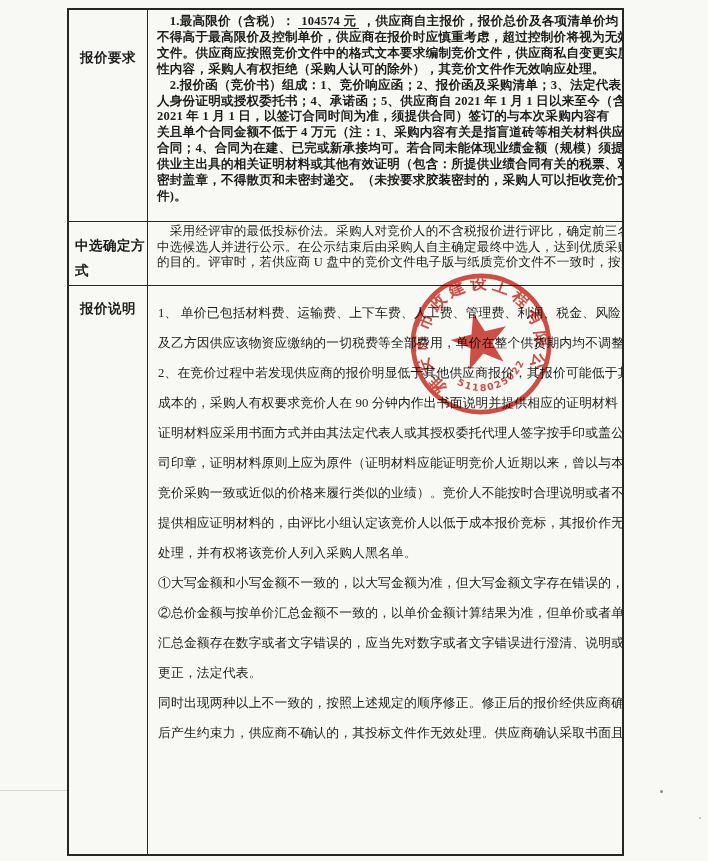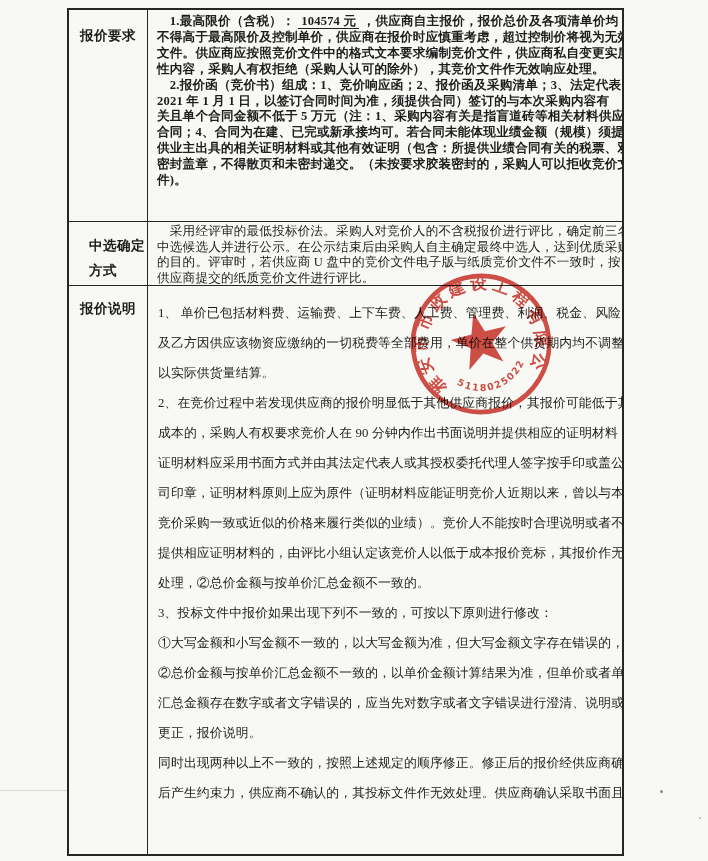--- a/index.html
+++ b/index.html
@@ -15,22 +15,22 @@
     display:flex; flex-direction:column; overflow:hidden;
   }
   .t-row{display:flex; box-sizing:border-box; border-bottom:1.5px solid #262626; overflow:hidden;}
   .t-row:last-child{border-bottom:none; flex:1;}
   .row-quote-req{height:212px;}
   .row-method{height:64px;}
   .label-cell{
     width:79px; box-sizing:border-box; border-right:1.5px solid #262626;
     font-weight:700; font-size:13.5px; letter-spacing:.5px; flex-shrink:0;
   }
-  .label-center{text-align:center; padding-top:17px;}
-  .label-wrap{padding:11px 2px 0 20px; word-break:break-all; line-height:25px; text-align:left;}
+  .label-center{text-align:center; padding-top:39px;}
+  .label-wrap{padding:11px 2px 0 6px; word-break:break-all; line-height:25px; text-align:left;}
   .label-top{text-align:center; padding-top:14px;}
   .content-cell{flex:1; box-sizing:border-box; overflow:hidden;}
   .cc-1{padding:4px 4px 0 9px; font-size:12.6px; line-height:15.9px; font-weight:600; letter-spacing:.2px;}
   .cc-2{padding:2px 5px 0 9px; font-size:12.6px; line-height:15.5px; letter-spacing:.2px;}
   .cc-3{padding:12px 5px 0 10px; font-size:12.8px; line-height:30px; letter-spacing:.15px;}
   .tl{white-space:nowrap;}
   .useg{border-bottom:1px solid #222; padding:0 3px;}
   .seal{position:absolute; left:371px; top:234px; mix-blend-mode:multiply; opacity:.88; pointer-events:none;}
   .artifact-line{position:absolute; left:0; top:790px; width:67px; height:1px; background:#d9d9d4;}
   .speck{position:absolute; left:660px; top:790px; width:3px; height:3px; background:#8b8b86; border-radius:50%;}
@@ -44,57 +44,55 @@
   <div class="doc-table">
 
     <div class="t-row row-quote-req">
       <div class="label-cell label-center">报价要求</div>
       <div class="content-cell cc-1">
           <div class="tl"><span>　1.最高限价（含税）： </span><span class="useg">104574 元</span><span> ，供应商自主报价，报价总价及各项清单价均</span></div>
           <div class="tl"><span>不得高于最高限价及控制单价，供应商在报价时应慎重考虑，超过控制价将视为无效</span></div>
           <div class="tl"><span>文件。供应商应按照竞价文件中的格式文本要求编制竞价文件，供应商私自变更实质</span></div>
           <div class="tl"><span>性内容，采购人有权拒绝（采购人认可的除外），其竞价文件作无效响应处理。</span></div>
           <div class="tl"><span>　2.报价函（竞价书）组成：1、竞价响应函；2、报价函及采购清单；3、法定代表</span></div>
+          <div class="tl"><span>人身份证明或授权委托书；4、承诺函；5、供应商自 2021 年 1 月 1 日以来至今（含</span></div>
           <div class="tl"><span>2021 年 1 月 1 日，以签订合同时间为准，须提供合同）签订的与本次采购内容有</span></div>
-          <div class="tl"><span>关且单个合同金额不低于 5 万元（注：1、采购内容有关是指盲道砖等相关材料供应</span></div>
+          <div class="tl"><span>关且单个合同金额不低于 4 万元（注：1、采购内容有关是指盲道砖等相关材料供应</span></div>
           <div class="tl"><span>合同；4、合同为在建、已完或新承接均可。若合同未能体现业绩金额（规模）须提</span></div>
           <div class="tl"><span>供业主出具的相关证明材料或其他有效证明（包含：所提供业绩合同有关的税票、双</span></div>
           <div class="tl"><span>密封盖章，不得散页和未密封递交。（未按要求胶装密封的，采购人可以拒收竞价文</span></div>
           <div class="tl"><span>件)。</span></div>
         </div>
     </div>
 
     <div class="t-row row-method">
       <div class="label-cell label-wrap">中选确定方式</div>
       <div class="content-cell cc-2">
           <div class="tl"><span>　采用经评审的最低投标价法。采购人对竞价人的不含税报价进行评比，确定前三名</span></div>
           <div class="tl"><span>中选候选人并进行公示。在公示结束后由采购人自主确定最终中选人，达到优质采购</span></div>
           <div class="tl"><span>的目的。评审时，若供应商 U 盘中的竞价文件电子版与纸质竞价文件不一致时，按照</span></div>
-          <div class="tl"><span>供应商提交的纸质竞价文件进行评比。</span></div>
         </div>
     </div>
 
     <div class="t-row">
       <div class="label-cell label-top">报价说明</div>
       <div class="content-cell cc-3">
           <div class="tl"><span>1、 单价已包括材料费、运输费、上下车费、人工费、管理费、利润、税金、风险以</span></div>
           <div class="tl"><span>及乙方因供应该物资应缴纳的一切税费等全部费用，单价在整个供货期内均不调整，</span></div>
-          <div class="tl"><span>以实际供货量结算。</span></div>
           <div class="tl"><span>2、在竞价过程中若发现供应商的报价明显低于其他供应商报价，其报价可能低于其</span></div>
           <div class="tl"><span>成本的，采购人有权要求竞价人在 90 分钟内作出书面说明并提供相应的证明材料，</span></div>
           <div class="tl"><span>证明材料应采用书面方式并由其法定代表人或其授权委托代理人签字按手印或盖公</span></div>
           <div class="tl"><span>司印章，证明材料原则上应为原件（证明材料应能证明竞价人近期以来，曾以与本次</span></div>
           <div class="tl"><span>竞价采购一致或近似的价格来履行类似的业绩）。竞价人不能按时合理说明或者不能</span></div>
           <div class="tl"><span>提供相应证明材料的，由评比小组认定该竞价人以低于成本报价竞标，其报价作无效</span></div>
-          <div class="tl"><span>处理，②总价金额与按单价汇总金额不一致的。</span></div>
-          <div class="tl"><span>3、投标文件中报价如果出现下列不一致的，可按以下原则进行修改：</span></div>
+          <div class="tl"><span>处理，并有权将该竞价人列入采购人黑名单。</span></div>
           <div class="tl"><span>①大写金额和小写金额不一致的，以大写金额为准，但大写金额文字存在错误的，应</span></div>
           <div class="tl"><span>②总价金额与按单价汇总金额不一致的，以单价金额计算结果为准，但单价或者单价</span></div>
           <div class="tl"><span>汇总金额存在数字或者文字错误的，应当先对数字或者文字错误进行澄清、说明或者</span></div>
-          <div class="tl"><span>更正，报价说明。</span></div>
+          <div class="tl"><span>更正，法定代表。</span></div>
           <div class="tl"><span>同时出现两种以上不一致的，按照上述规定的顺序修正。修正后的报价经供应商确认</span></div>
           <div class="tl"><span>后产生约束力，供应商不确认的，其投标文件作无效处理。供应商确认采取书面且加</span></div>
         </div>
     </div>
 
   </div>
 
   <svg class="seal" width="220" height="220" viewBox="0 0 220 220">
     <g transform="rotate(-14 110 110)">
       <circle cx="110" cy="110" r="68" fill="none" stroke="#cc382e" stroke-width="4.6"></circle>

